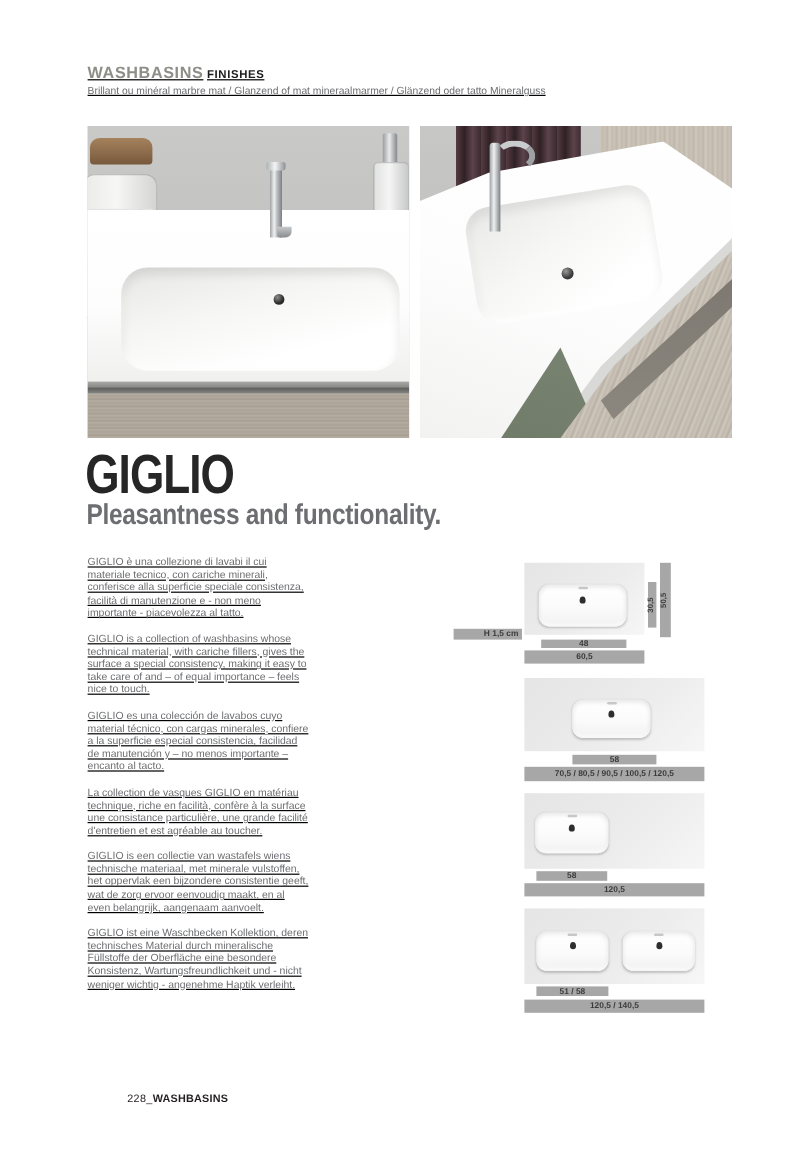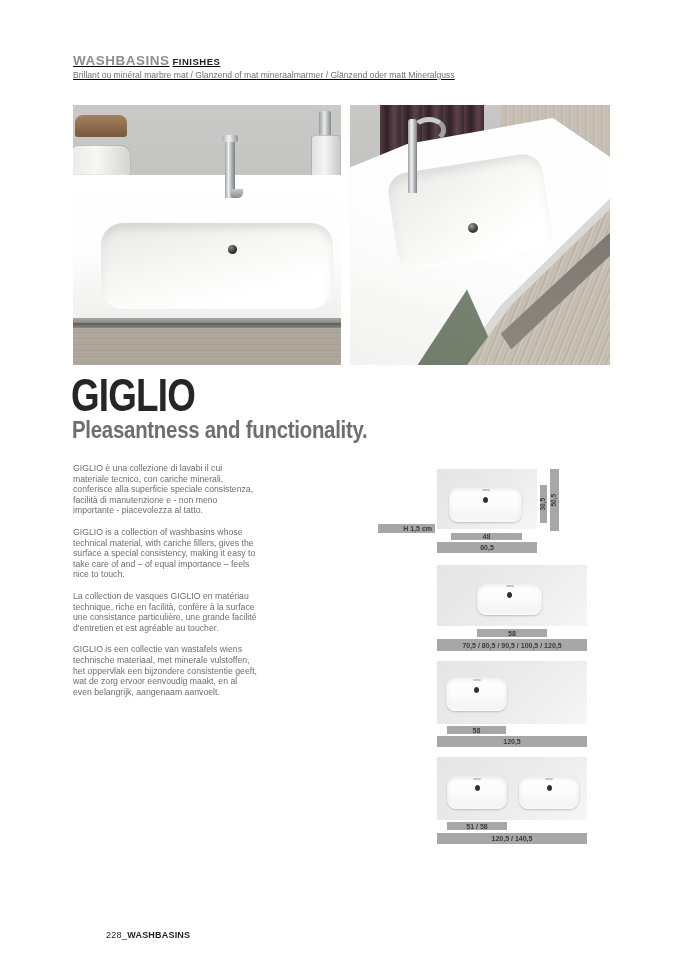--- a/index.html
+++ b/index.html
@@ -105,21 +105,21 @@
   .rp-cabinet-groove { inset:0; clip-path:polygon(58% 88%, 100% 49%, 100% 58%, 62% 94%);
     background:linear-gradient(180deg,#6e6a63,#8d8880); }
 
   
   .product-name { position:absolute; left:71px; top:372px; font-size:46px; font-weight:bold;
     color:#262626; letter-spacing:-1px; transform:scaleX(0.80); transform-origin:left top; line-height:1; }
   .product-tagline { position:absolute; left:72px; top:416px; font-size:24px; font-weight:bold;
     color:#6d6e71; letter-spacing:-0.3px; transform:scaleX(0.85); transform-origin:left top; }
 
   
-  .intro { position:absolute; left:73px; top:463px; width:184px; }
+  .intro { position:absolute; left:73px; top:463px; width:184px;text-decoration:underline; }
   .intro p { font-size:8.7px; line-height:10.6px; color:#6d6e71; margin-bottom:11px; }
 
   
   .diagram { position:absolute; }
   .diagram * { position:absolute; }
   .diagram-panel { background:linear-gradient(135deg,#e5e5e5 0%,#ececec 55%,#f6f6f6 100%); }
   .basin { border-radius:9px;
     background:linear-gradient(180deg,#ffffff 0%,#fbfbfb 55%,#f1f1f1 100%);
     box-shadow:inset 0 2px 4px rgba(0,0,0,0.10), inset 0 -2px 3px rgba(255,255,255,0.8), 0 1px 2px rgba(0,0,0,0.20); }
   .basin::before { content:""; position:absolute; top:2px; left:50%; width:8px; height:2px;
@@ -153,35 +153,35 @@
   .d3-outer-width { left:0; top:75px; width:150px; height:11px; }
 
   .diagram-4 { left:437px; top:757px; width:150px; height:87px; }
   .d4-panel { left:0; top:0; width:150px; height:63px; }
   .d4-basin-a { left:10px; top:19px; width:60px; height:33px; }
   .d4-basin-b { left:82px; top:19px; width:60px; height:33px; }
   .d4-inner-width { left:10px; top:65px; width:60px; height:8px; }
   .d4-outer-width { left:0; top:76px; width:150px; height:11px; }
 
   
-  .footer { position:absolute; left:106px; top:930px; font-size:9px; color:#231f20; }
+  .footer { position:absolute; left:106px; top:910px; font-size:9px; color:#231f20; }
   .footer .num { font-weight:normal; letter-spacing:0.3px; }
   .footer .lbl { font-weight:bold; letter-spacing:0.2px; }
 </style>
 </head>
 <body>
 
 <div class="page">
 
   <div class="header">
     <div class="header-title">
       <span class="main">WASHBASINS</span><span class="sub">FINISHES</span>
     </div>
     <div class="header-lines">
-      <div>Brillant ou minéral marbre mat / Glanzend of mat mineraalmarmer / Glänzend oder matt Mineralguss</div>
+      <div>Brillant ou minéral marbre mat / Glanzend of mat mineraalmarmer / Glänzend oder tatto Mineralguss</div>
     </div>
   </div>
 
   <div class="photo photo-left">
     <div class="lp-wall"></div>
     <div class="lp-jar">
       <div class="lp-jar-pebbles"></div>
     </div>
     <div class="lp-jar-cork"></div>
     <div class="lp-cups">
@@ -216,22 +216,24 @@
     <div class="rp-cabinet"></div>
     <div class="rp-cabinet-groove"></div>
   </div>
 
   <div class="product-name">GIGLIO</div>
   <div class="product-tagline">Pleasantness and functionality.</div>
 
   <div class="intro">
     <p>GIGLIO è una collezione di lavabi il cui materiale tecnico, con cariche minerali, conferisce alla superficie speciale consistenza, facilità di manutenzione e - non meno importante - piacevolezza al tatto.</p>
     <p>GIGLIO is a collection of washbasins whose technical material, with cariche fillers, gives the surface a special consistency, making it easy to take care of and – of equal importance – feels nice to touch.</p>
+    <p>GIGLIO es una colección de lavabos cuyo material técnico, con cargas minerales, confiere a la superficie especial consistencia, facilidad de manutención y – no menos importante – encanto al tacto.</p>
     <p>La collection de vasques GIGLIO en matériau technique, riche en facilità, confère à la surface une consistance particulière, une grande facilité d'entretien et est agréable au toucher.</p>
     <p>GIGLIO is een collectie van wastafels wiens technische materiaal, met minerale vulstoffen, het oppervlak een bijzondere consistentie geeft, wat de zorg ervoor eenvoudig maakt, en al even belangrijk, aangenaam aanvoelt.</p>
+    <p>GIGLIO ist eine Waschbecken Kollektion, deren technisches Material durch mineralische Füllstoffe der Oberfläche eine besondere Konsistenz, Wartungsfreundlichkeit und - nicht weniger wichtig - angenehme Haptik verleiht.</p>
   </div>
 
   <div class="diagram diagram-1">
     <div class="diagram-panel d1-panel">
       <div class="basin d1-basin"></div>
     </div>
     <div class="dim-bar right-align d1-hbar">H 1,5 cm</div>
     <div class="dim-bar vert d1-inner-depth">
         <span>30,5</span>
       </div>

